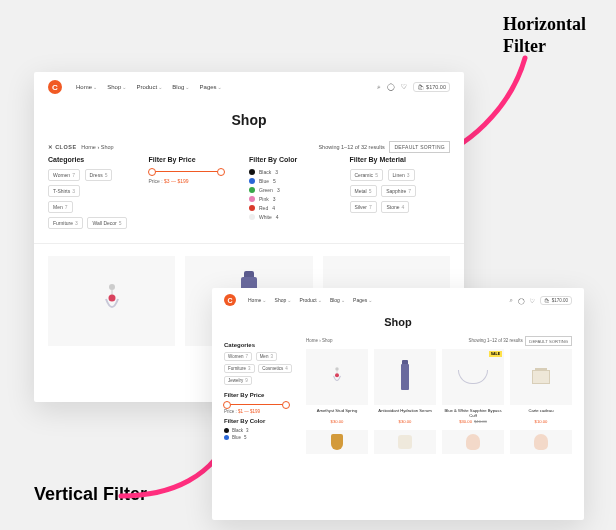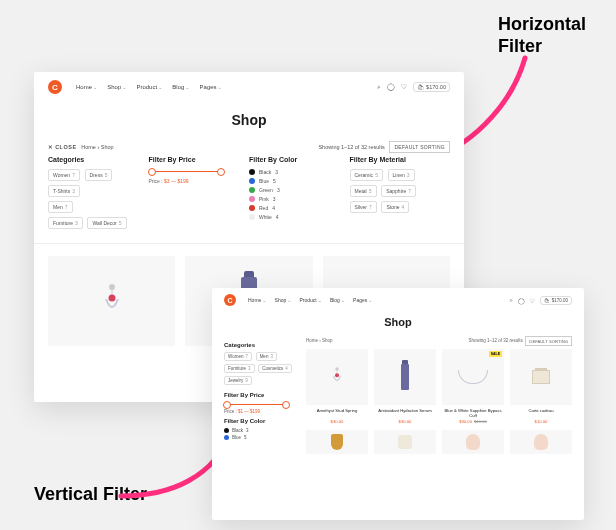--- a/index.html
+++ b/index.html
@@ -11,21 +11,21 @@
     position: relative;
     overflow: hidden;
   }
   .annotation {
     position: absolute;
     font-weight: 700;
     font-size: 18px;
     color: #000;
     line-height: 1.2;
   }
-  .ann-h { top: 14px; right: 30px; }
+  .ann-h { top: 14px; right: 30px; font-family: Liberation Serif, serif; }
   .ann-v { bottom: 24px; left: 34px; }
 
   .arrow { position: absolute; }
   .arrow svg { display:block; }
 
   
   .panel {
     position: absolute;
     background: #fff;
     box-shadow: 0 8px 30px rgba(0,0,0,.12);

